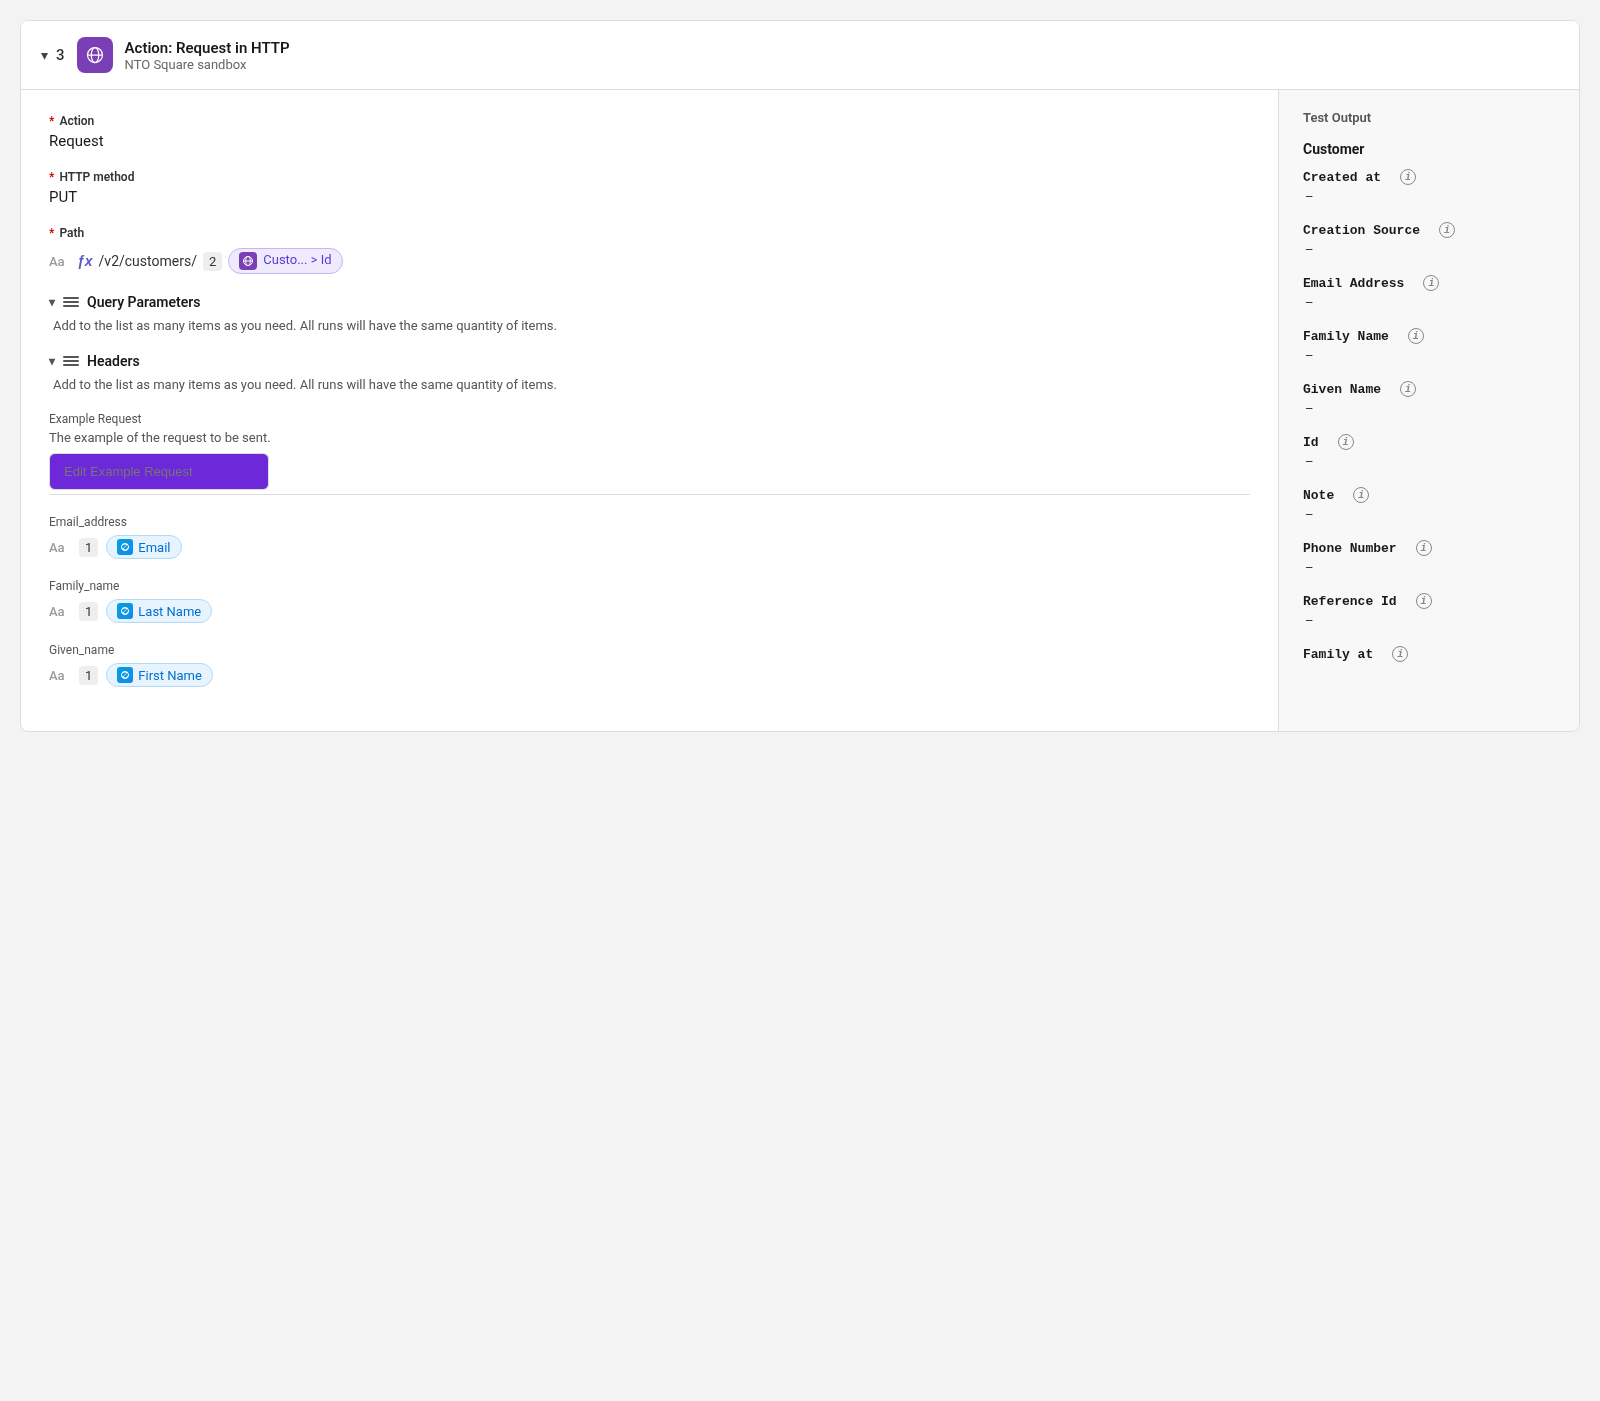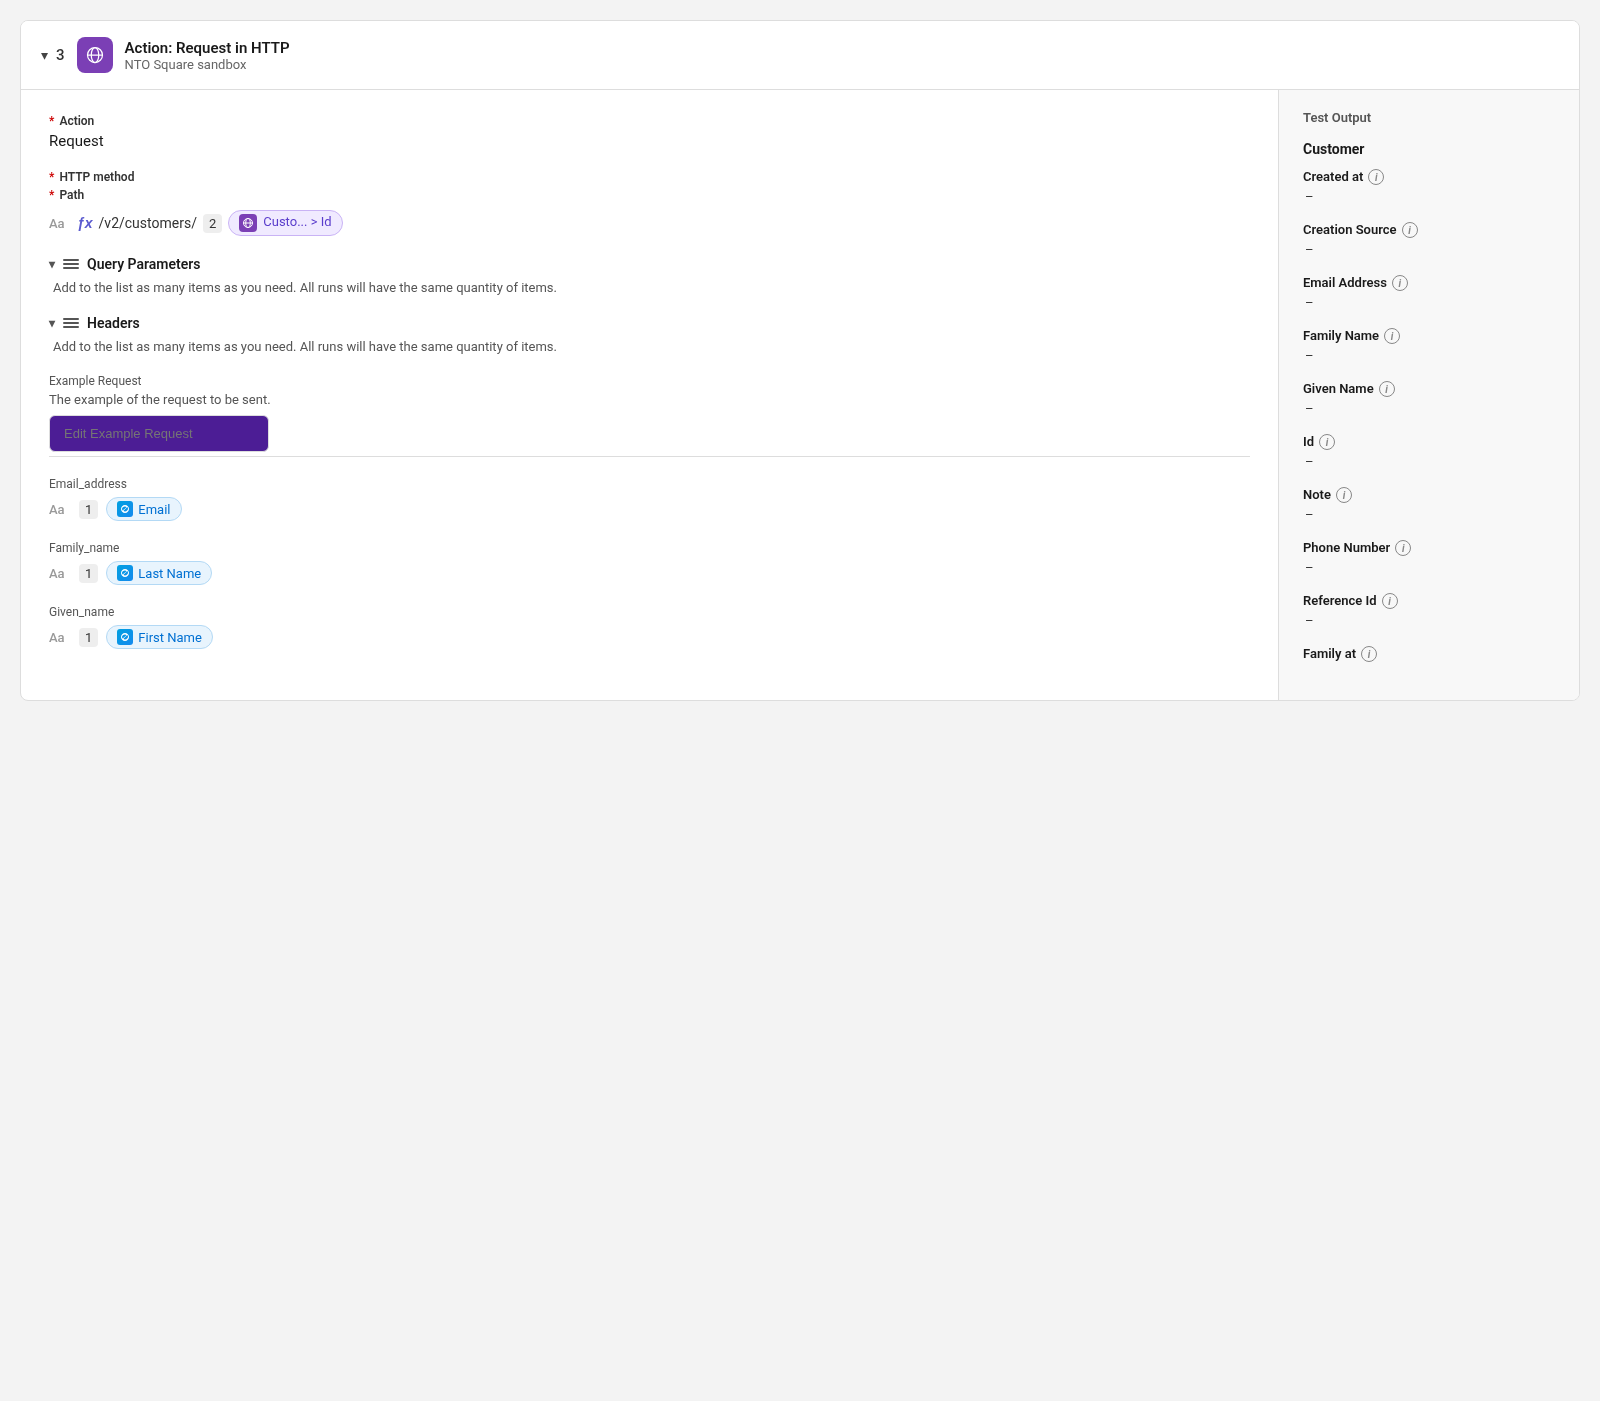--- a/index.html
+++ b/index.html
@@ -192,21 +192,21 @@
       color: #555;
       margin-bottom: 8px;
     }
     .example-input {
       border: 1px solid #ddd;
       border-radius: 6px;
       padding: 10px 14px;
       font-size: 13px;
       color: #aaa;
       width: 220px;
-      background: #4c1d95;
+      background: #6d28d9;
     }
     
     .body-divider {
       border-top: 1px solid #ddd;
       padding-top: 20px;
       margin-top: 4px;
     }
     .body-title {
       font-size: 16px;
       font-weight: 700;
@@ -257,26 +257,27 @@
       font-size: 14px;
       font-weight: 700;
       color: #1a1a1a;
       margin-bottom: 12px;
     }
     .output-field {
       margin-bottom: 18px;
     }
     .output-field-name {
       display: flex;
-      align-items: flex-start;
-      gap: 5px;
+      align-items: flex-end;
+      gap: 19px;
       font-size: 13px;
       font-weight: 600;
       color: #1a1a1a;
       margin-bottom: 4px;
+      font-family: Liberation Mono, monospace;
     }
     .output-field-value {
       font-size: 13px;
       color: #333;
       padding-left: 2px;
     }
     .info-icon {
       display: inline-flex;
       align-items: center;
       justify-content: center;
@@ -324,20 +325,21 @@
           <span class="required-star">*</span>
           <span>Action</span>
         </div>
         <div class="field-value">Request</div>
 
         
         <div class="field-label">
           <span class="required-star">*</span>
           <span>HTTP method</span>
         </div>
+        <div class="field-value">PUT</div>
 
         
         <div class="field-label" style="margin-bottom: 8px;">
           <span class="required-star">*</span>
           <span>Path</span>
         </div>
         <div class="path-row">
           <span class="aa-label">Aa</span>
           <button class="fx-btn">
             <span>ƒx</span>

